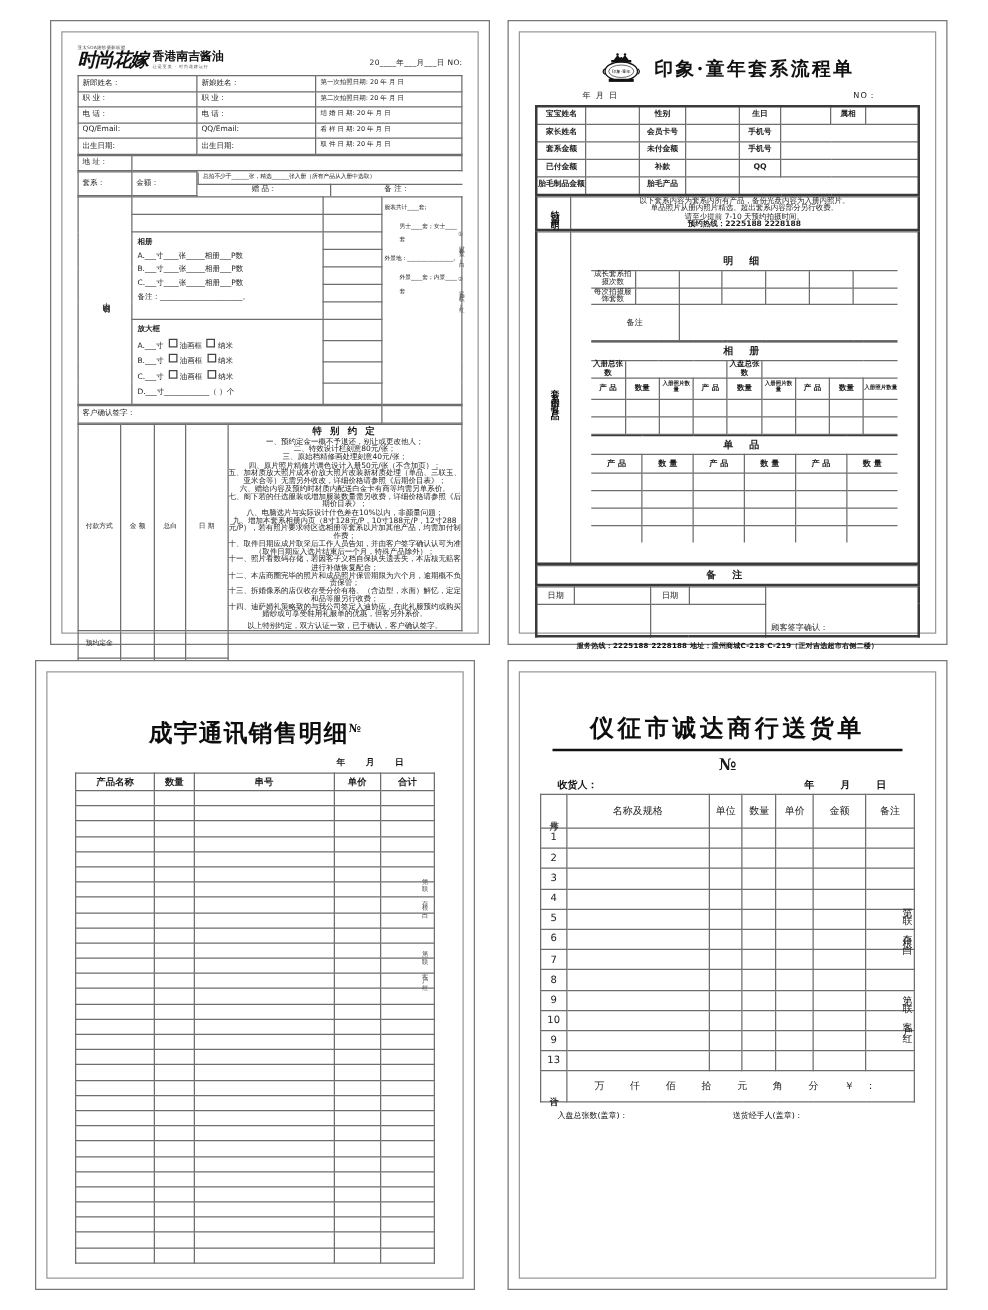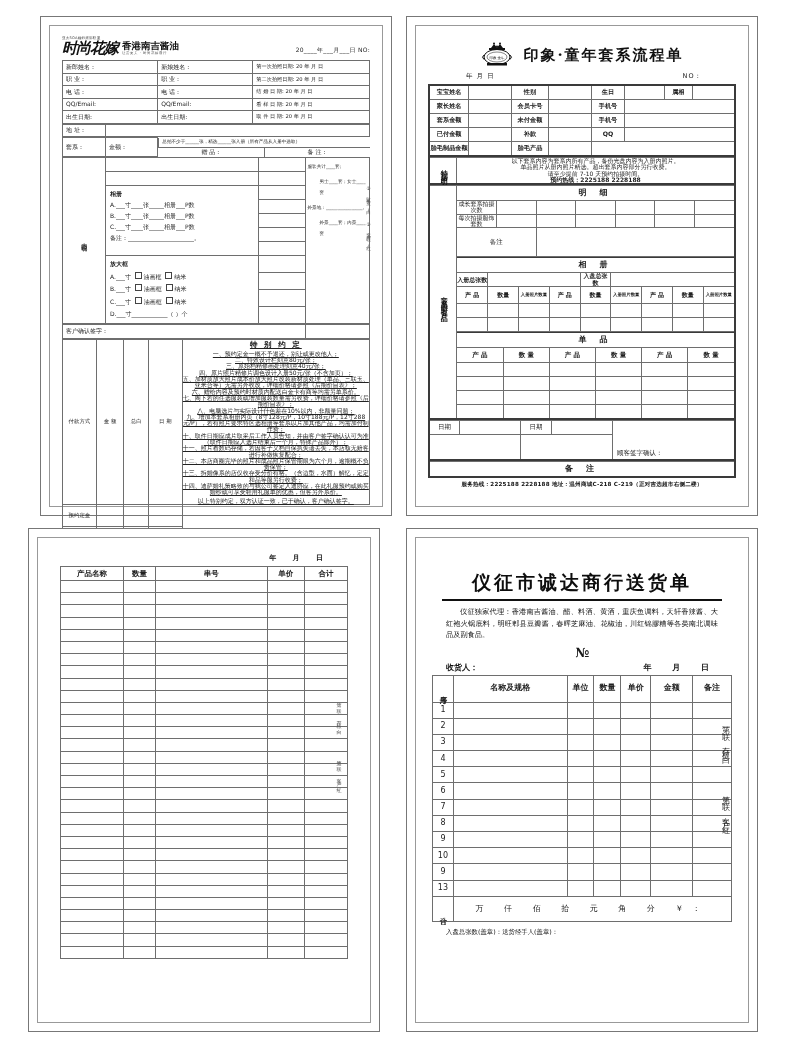--- a/index.html
+++ b/index.html
@@ -60,28 +60,28 @@
   
   #s4{left:406px;top:528px;width:352px;height:504px;}
   .s4title{text-align:center;font-family:"DejaVu Serif","Liberation Serif",serif;
         font-size:19px;font-weight:bold;letter-spacing:3px;color:#0d0d0d;margin:22px 10px 0;
         border-bottom:2px solid #111;padding-bottom:3px;display:block;}
   .s4desc{font-size:7.2px;line-height:1.6;text-align:justify;color:#111;margin:5px 14px 0;text-indent:14px;}
   .s4no{text-align:center;font-size:13px;font-weight:bold;font-family:"DejaVu Serif",serif;margin:4px 0 2px;}
   .s4recv{display:flex;font-size:8px;color:#111;margin:0 14px 2px;font-weight:bold;}
   .s4recv .d{margin-left:auto;letter-spacing:9px;}
   #s4 table.g td{font-size:8px;height:15.2px;}
-  #s4 table.g th{font-size:8px;font-weight:bold;height:26px;margin-left:34px;}
+  #s4 table.g th{font-size:8px;font-weight:normal;height:26px;margin-left:34px;}
   .sn{writing-mode:vertical-rl;text-orientation:upright;font-size:7.5px;letter-spacing:0;}
   .s4side{position:absolute;right:2px;top:172px;width:14px;height:200px;
         writing-mode:vertical-rl;text-orientation:upright;font-size:8px;color:#222;letter-spacing:3px;}
   .s4tot{font-size:9px;letter-spacing:9px;font-weight:bold;}
   .s4foot{font-size:6.4px;color:#111;margin:4px 14px 0;line-height:2;}
   .s4foot .r{display:flex;}
-  .s4foot .r .sp{}
+  .s4foot .r .sp{margin-left:84px;}
 </style>
 </head>
 <body>
 
 <div class="sheet" id="s1">
  <div class="inner">
   <div class="pad">
 
     <div class="s1logo">
       <div style="position:relative;">
@@ -264,21 +264,21 @@
             <col style="width:8%">
             <col style="width:11%">
             <col>
           </colgroup>
       <thead>
             <tr id="s1payhd">
               <td style="height: 11px; font-size: 5.4px;">付款方式</td>
               <td style="height: 11px; font-size: 5.4px;">金  额</td>
               <td style="height: 11px; font-size: 5.4px;">总白</td>
               <td style="height: 11px; font-size: 5.4px;">日  期</td>
-              <td rowspan="7" class="fine" style="vertical-align: top; text-decoration: underline;">
+              <td rowspan="7" class="fine" style="vertical-align: top;">
                 <div class="hd">特 别 约 定</div>
                 <div>一、预约定金一概不予退还，别让或更改他人；</div>
                 <div>二、特效设计栏刻意80元/张；</div>
                 <div>三、原始档精修画处理刻意40元/张；</div>
                 <div>四、原片照片精修片调色设计入册50元/张（不含加页）；</div>
                 <div>五、加材质放大照片成本价放大照片改装新材质处理（单品、三联玉、亚米合等）无需另外收改，详细价格请参照《后期价目表》；</div>
                 <div>六、赠给内容及预约时材质内配送白金卡有商等均需另单系价。</div>
                 <div>七、阁下若的任选服装或增加服装数量需另收费，详细价格请参照《后期价目表》；</div>
                 <div>八、电脑选片与实际设计什色差在10%以内，非颜量问题；</div>
                 <div>九、增加本套系相册内页（8寸128元/P，10寸188元/P，12寸288元/P），若有照片要求特区选相册等套系以片加其他产品，均需加付制作费；</div>
@@ -463,21 +463,21 @@
     <table class="g thick" style="border-top:none !important;">
       <colgroup>
             <col style="width:9%">
             <col>
           </colgroup>
       <tbody>
             <tr>
         <td>
           <span class="vlabel">套系内所有产品</span>
         </td>
-        <td style="padding:0;">
+        <td style="padding:16px;">
 
           <table class="g" style="border:none;">
             <tbody>
                     <tr>
                       <td colspan="7" style="height:14px;border-top:none;border-left:none;border-right:none;
                     font-size:8px;font-weight:bold;letter-spacing:5px;">明    细</td>
                     </tr>
             </tbody>
                   <tbody id="s2detail">
                     <tr>
@@ -607,20 +607,28 @@
                     </tr>
                   </tbody>
           </table>
 
         </td>
       </tr>
     </tbody>
         </table>
 
     <table class="g thick" style="border-top:none !important;">
+      <tbody>
+            <tr>
+              <td style="height:14px;font-size:8px;font-weight:bold;letter-spacing:5px;">备    注</td>
+            </tr>
+    </tbody>
+        </table>
+
+    <table class="g thick" style="border-top:none !important;">
       <colgroup>
             <col style="width:10%">
             <col style="width:20%">
             <col style="width:10%">
             <col style="width:20%">
             <col>
           </colgroup>
       <tbody>
             <tr>
               <td style="height:13px;font-size:6.5px;">日期</td>
@@ -629,37 +637,32 @@
           <td></td>
           <td rowspan="2" style="vertical-align:bottom;text-align:left;padding:0 0 2px 4px;font-size:6.5px;">顾客签字确认：</td>
             </tr>
       <tr>
               <td colspan="2" style="height:24px;"></td>
           <td colspan="2"></td>
             </tr>
     </tbody>
         </table>
 
-    <table class="g thick" style="border-top:none !important;">
-      <tbody>
-            <tr>
-              <td style="height:14px;font-size:8px;font-weight:bold;letter-spacing:5px;">备    注</td>
-            </tr>
-    </tbody>
-        </table>
-
     <div class="s2foot">服务热线：2225188  2228188   地址：温州商城C-218 C-219（正对吉选超市右侧二楼）</div>
   </div>
  </div>
 </div>
 
 <div class="sheet" id="s3">
  <div class="inner">
   <div class="pad" style="left:22px;right:22px;">
 
+    <div class="s3title">
+      <span>成宇通讯销售明细</span><span class="s3no">№</span>
+    </div>
     <div class="s3dates">年     月     日</div>
 
     <table class="g" style="border:1px solid #555;">
       <colgroup>
             <col style="width:22%">
             <col style="width:11%">
             <col style="width:39%">
             <col style="width:13%">
             <col style="width:15%">
           </colgroup>
@@ -899,21 +902,20 @@
     </div>
   </div>
  </div>
 </div>
 
 <div class="sheet" id="s4">
  <div class="inner">
   <div class="pad" style="left:16px;right:16px;">
 
     <div class="s4title">仪征市诚达商行送货单</div>
-    <div class="s4desc">仪征独家代理：香港南吉酱油、醋、料酒、黄酒，重庆鱼调料，天轩香辣酱、大红袍火锅底料，明旺郫县豆瓣酱，春晖芝麻油、花椒油，川红锦膠糟等各类南北调味品及副食品。</div>
     <div class="s4no">№</div>
 
     <div class="s4recv">
       <span>收货人：</span>
       <span class="d">年        月        日</span>
     </div>
 
     <table class="g" style="border:1px solid #444;">
       <colgroup>
             <col style="width:7%">

